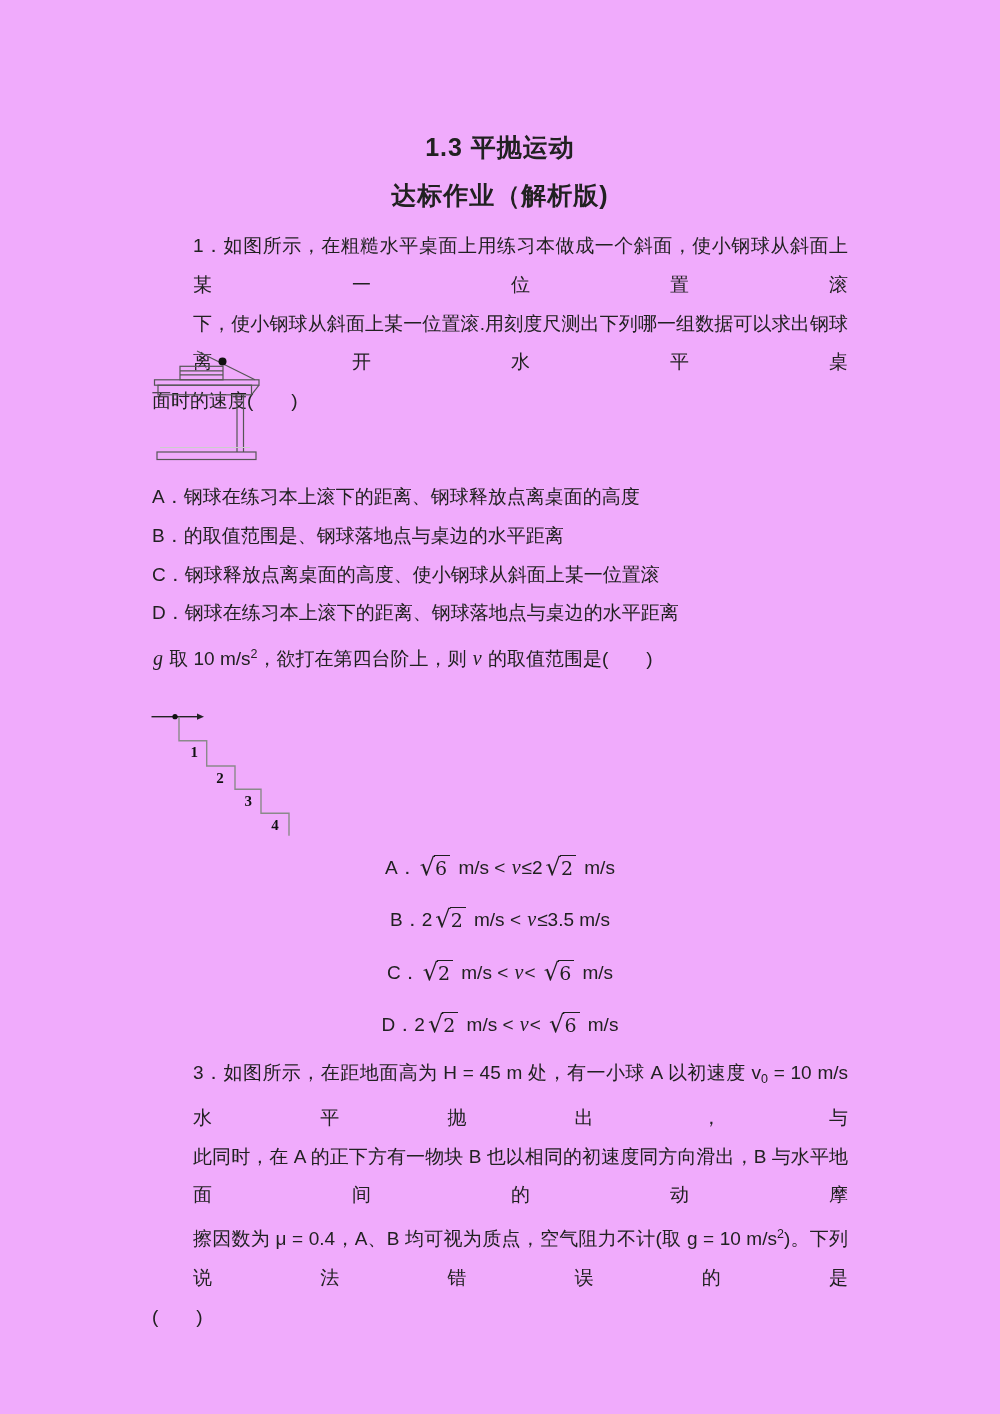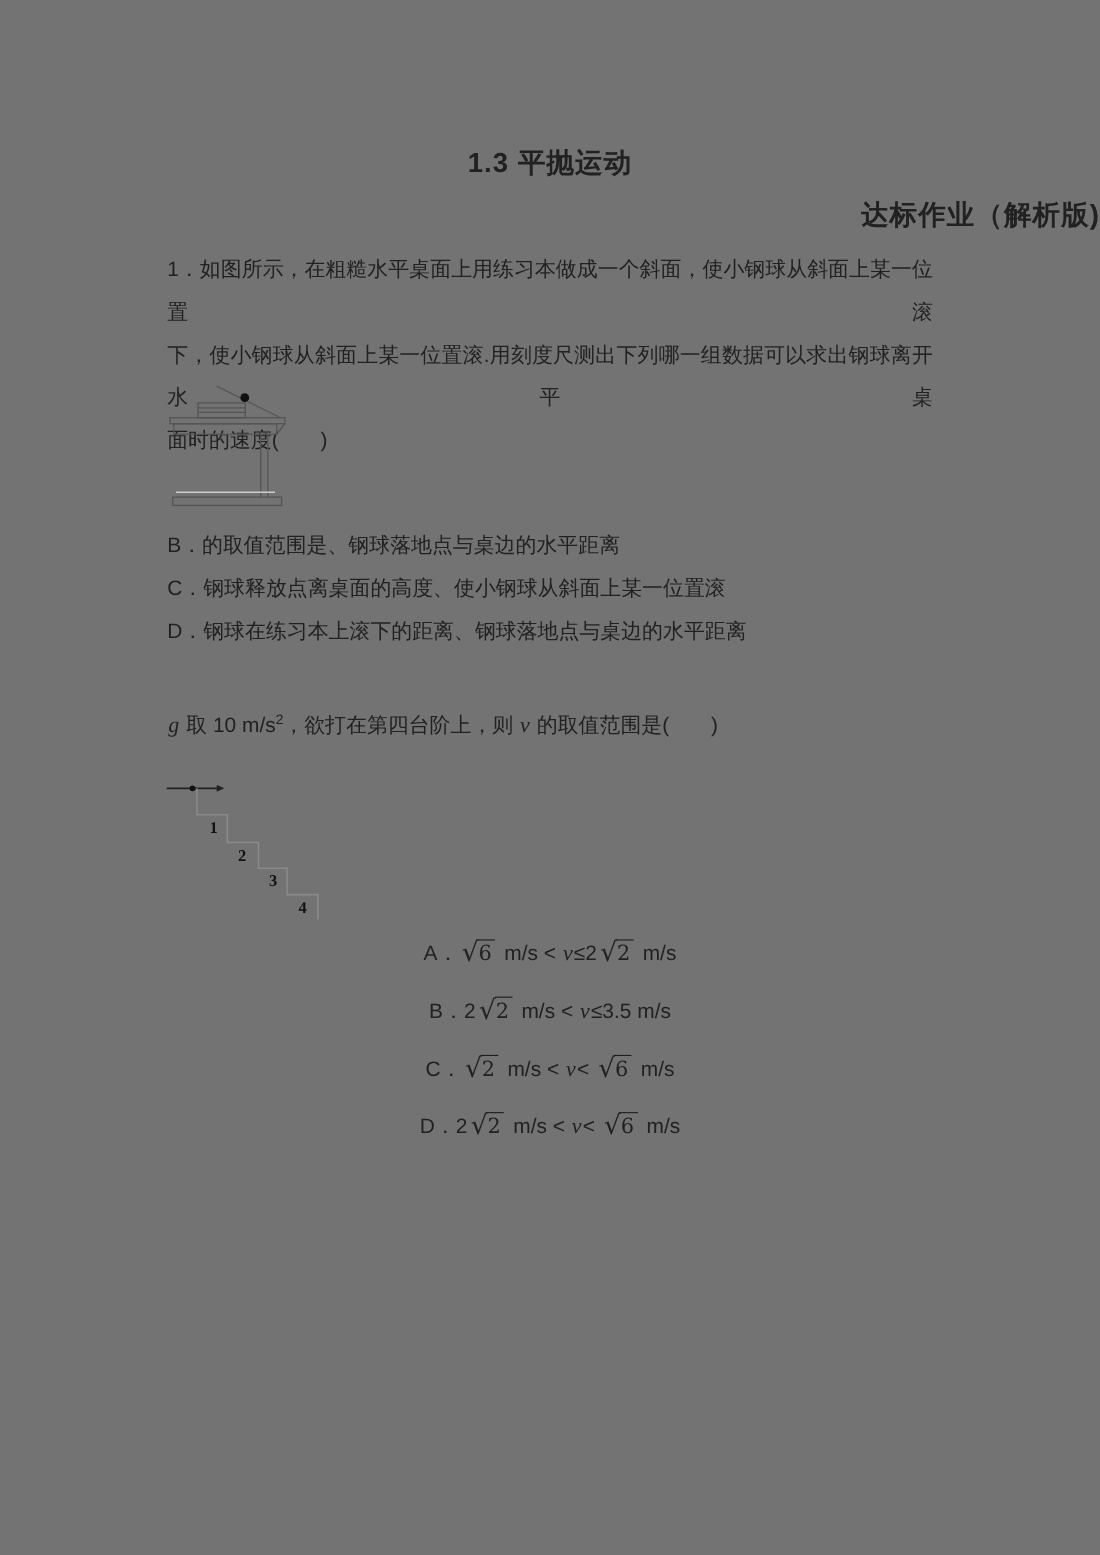--- a/index.html
+++ b/index.html
@@ -1,27 +1,27 @@
 <!DOCTYPE html>
 <html><head>
 <meta charset="utf-8">
 <style>
   html,body{margin:0;padding:0;background:#e9e9e9;}
   .page{
-    position:relative;width:1000px;height:1414px;background:#737373;
+    position:relative;width:1000px;height:1414px;background:#f0abfc;
     font-family:"Liberation Sans","DejaVu Sans",sans-serif;color:#212121;
     margin:0 auto;overflow:hidden;
   }
   .doc-title{position:absolute;left:0;right:0;top:131px;margin:0;text-align:center;
     font-size:25px;font-weight:700;letter-spacing:1px;}
-  .doc-subtitle{position:absolute;left:0;right:0;top:179px;margin:0;text-align:right;
+  .doc-subtitle{position:absolute;left:0;right:0;top:179px;margin:0;text-align:center;
     font-size:25px;font-weight:700;letter-spacing:1px;}
   .tb{position:absolute;left:152px;width:696px;font-size:19px;line-height:38.8px;}
   .tb .line{display:block;white-space:normal;}
-  .tb .j{text-align:justify;text-align-last:justify;}
+  .tb .j{text-align:justify;text-align-last:justify;margin-left:41px;}
   .q1-text{top:227px;}
   .q1-opts{top:478px;}
   .q2-text{top:635px;}
   .q3-text{top:1054px;}
   .q2-opts{position:absolute;left:152px;top:841px;width:696px;font-size:19px;}
   .q2-opts .row{display:block;height:52.3px;line-height:52.3px;text-align:center;}
   .seg-var{font-family:"Liberation Serif","DejaVu Serif",serif;font-style:italic;font-size:20px;padding:0 1px;}
   .seg-sup{font-size:12.5px;vertical-align:7px;}
   .seg-sub{font-size:12.5px;vertical-align:-4px;}
   .sqrt{display:inline-flex;align-items:flex-start;font-family:"DejaVu Serif","Liberation Serif",serif;margin:0 3px;}
@@ -66,20 +66,21 @@
         <line x1="93.5" y1="46.8" x2="93.5" y2="104"></line>
         <line x1="10" y1="99.5" x2="100" y2="99.5" stroke="#cccccc"></line>
         <rect x="7" y="104" width="99" height="7.5"></rect>
       </g>
     </g>
 
     <circle cx="72.5" cy="13.5" r="4" fill="#111"></circle>
   </svg>
 
   <div class="tb q1-opts">
+    <div class="line">A．钢球在练习本上滚下的距离、钢球释放点离桌面的高度</div>
     <div class="line">B．的取值范围是、钢球落地点与桌边的水平距离</div>
     <div class="line">C．钢球释放点离桌面的高度、使小钢球从斜面上某一位置滚</div>
     <div class="line">D．钢球在练习本上滚下的距离、钢球落地点与桌边的水平距离</div>
   </div>
 
   <div class="tb q2-text">
     <div class="line"><span class="seg-var">g</span> 取 10 m/s<span class="seg-sup">2</span>，欲打在第四台阶上，则 <span class="seg-var">v</span> 的取值范围是(　　)</div>
   </div>
 
   <svg id="fig2" class="fig" width="148" height="135" viewBox="0 0 148 135">
@@ -121,14 +122,20 @@
         </span> m/s</div>
     <div class="row">D．2<span class="sqrt">
           <span class="rsign">√</span>
           <span class="radicand">2</span>
         </span> m/s &lt; <span class="seg-var">v</span>&lt; <span class="sqrt">
           <span class="rsign">√</span>
           <span class="radicand">6</span>
         </span> m/s</div>
   </div>
 
+  <div class="tb q3-text">
+    <div class="line j">3．如图所示，在距地面高为 H = 45 m 处，有一小球 A 以初速度 v<span class="seg-sub">0</span> = 10 m/s 水平抛出，与</div>
+    <div class="line j">此同时，在 A 的正下方有一物块 B 也以相同的初速度同方向滑出，B 与水平地面间的动摩</div>
+    <div class="line j">擦因数为 μ = 0.4，A、B 均可视为质点，空气阻力不计(取 g = 10 m/s<span class="seg-sup">2</span>)。下列说法错误的是</div>
+    <div class="line">(　　)</div>
+  </div>
 
 </div>
 
 </body></html>

